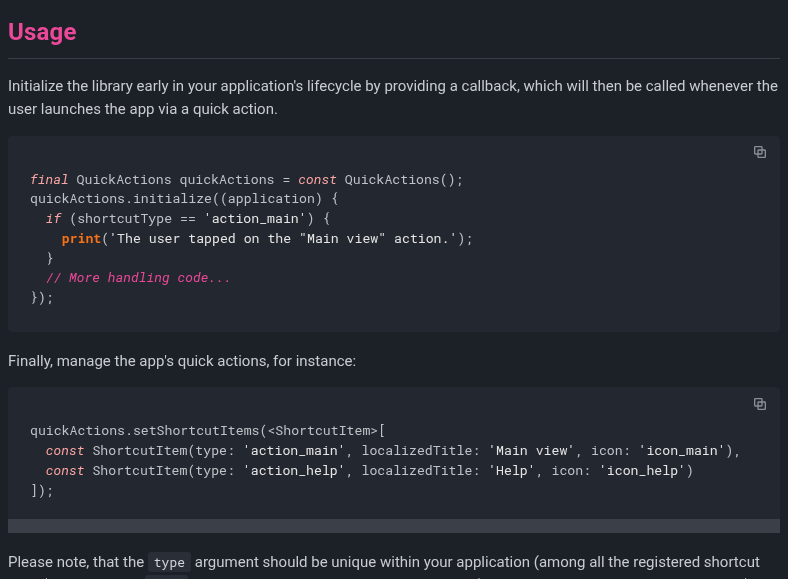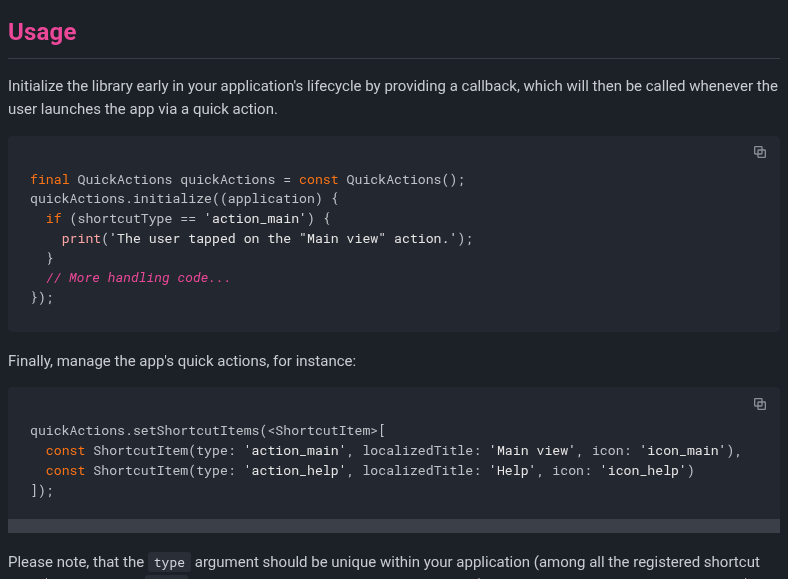--- a/index.html
+++ b/index.html
@@ -68,23 +68,23 @@
     color: #d0d3d8;
     text-align: center;
   }
   .scrollbar-strip {
     height: 14px;
     background: #3b3f47;
     border-radius: 0;
     margin-top: -6px;
   }
   
-  .kw { color: #f97316; }
+  .kw { color: #fca5a5; font-style: italic; }
   .str { color: #e5e5e5; }
-  .fn { color: #fca5a5; }
+  .fn { color: #f97316; font-weight: bold; }
   .com { color: #ec4899; font-style: italic; }
 </style>
 </head>
 <body>
 
 <h2>Usage</h2>
 <hr class="rule">
 
 <p>Initialize the library early in your application's lifecycle by providing a callback, which will then be called whenever the user launches the app via a quick action.</p>
 

